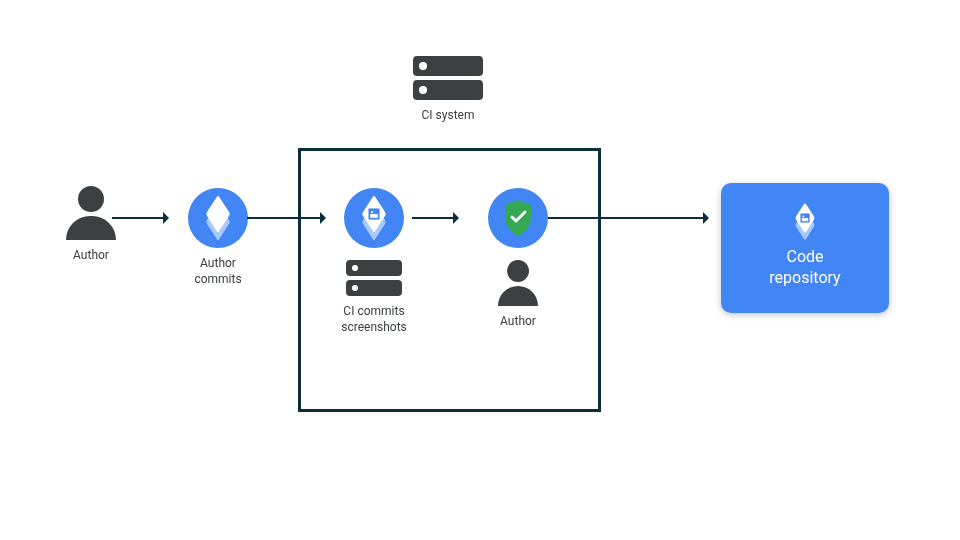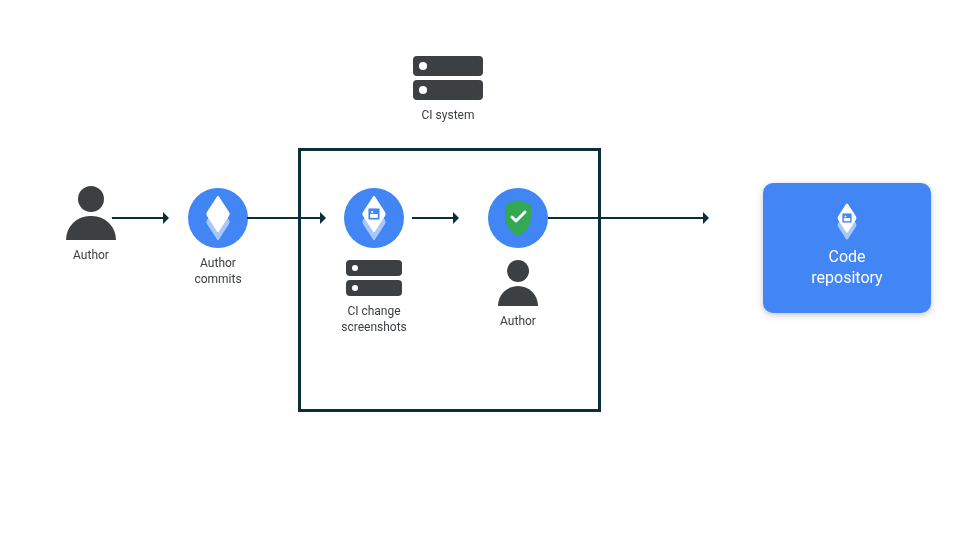--- a/index.html
+++ b/index.html
@@ -118,21 +118,20 @@
     width: 168px;
     height: 130px;
     background: #4285F4;
     border-radius: 10px;
     box-shadow: 0 2px 6px rgba(60,64,67,0.3);
     display: flex;
     flex-direction: column;
     align-items: center;
     justify-content: center;
     color: #fff;
-    margin-left: 42px;
   }
   .repo .layers-wrap { width:30px; height:30px; margin-bottom:10px;}
   .repo .layers-wrap .layer.front { top:2px; width:18px; height:18px; }
   .repo .layers-wrap .layer.back { top:9px; width:18px; height:18px; }
   .repo-label {
     font-size: 16px;
     text-align: center;
     line-height: 1.3;
   }
   
@@ -221,21 +220,21 @@
   <div style="height:12px;"></div>
   <div class="servers small">
     <div class="server">
         <div class="dot"></div>
       </div>
     <div class="server">
         <div class="dot"></div>
       </div>
   </div>
   <div class="label">
-    <span>CI change</span><br>
+    <span>CI commits</span><br>
     <span>screenshots</span>
   </div>
 </div>
 
 <div class="arrow" style="left:412px; top:217px; width:46px;"></div>
 
 <div class="node" style="left:463px; top:188px; width:110px;">
   <div class="circle">
     <svg class="shield" viewBox="0 0 34 40">
       <path d="M17 2 L30 7 V18 C30 28 24 35 17 38 C10 35 4 28 4 18 V7 Z" fill="#34A853"></path>

